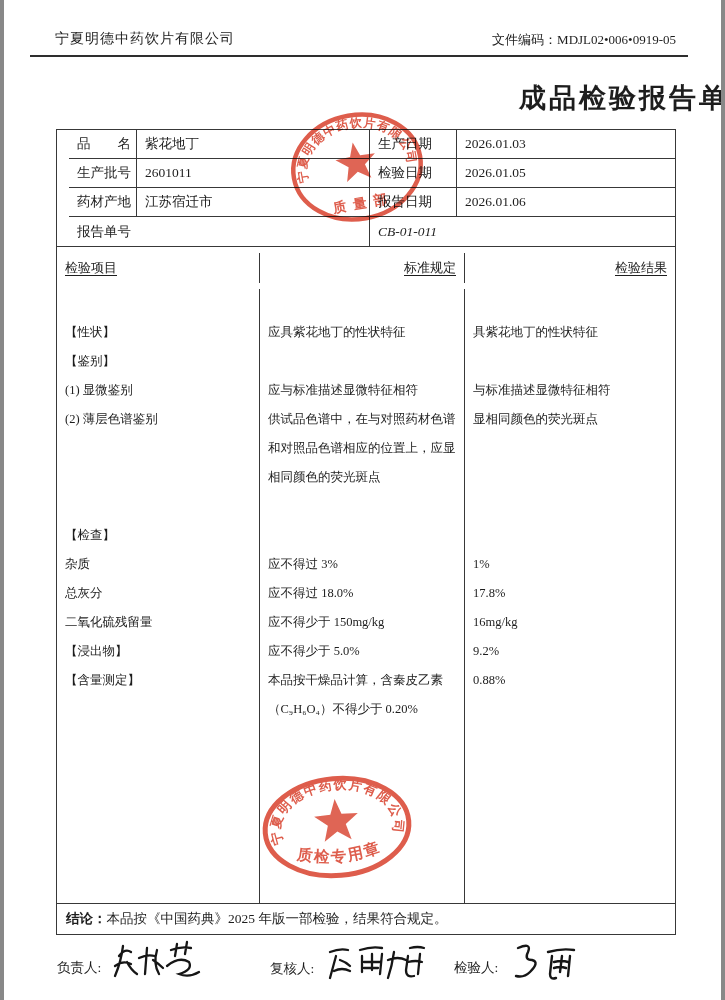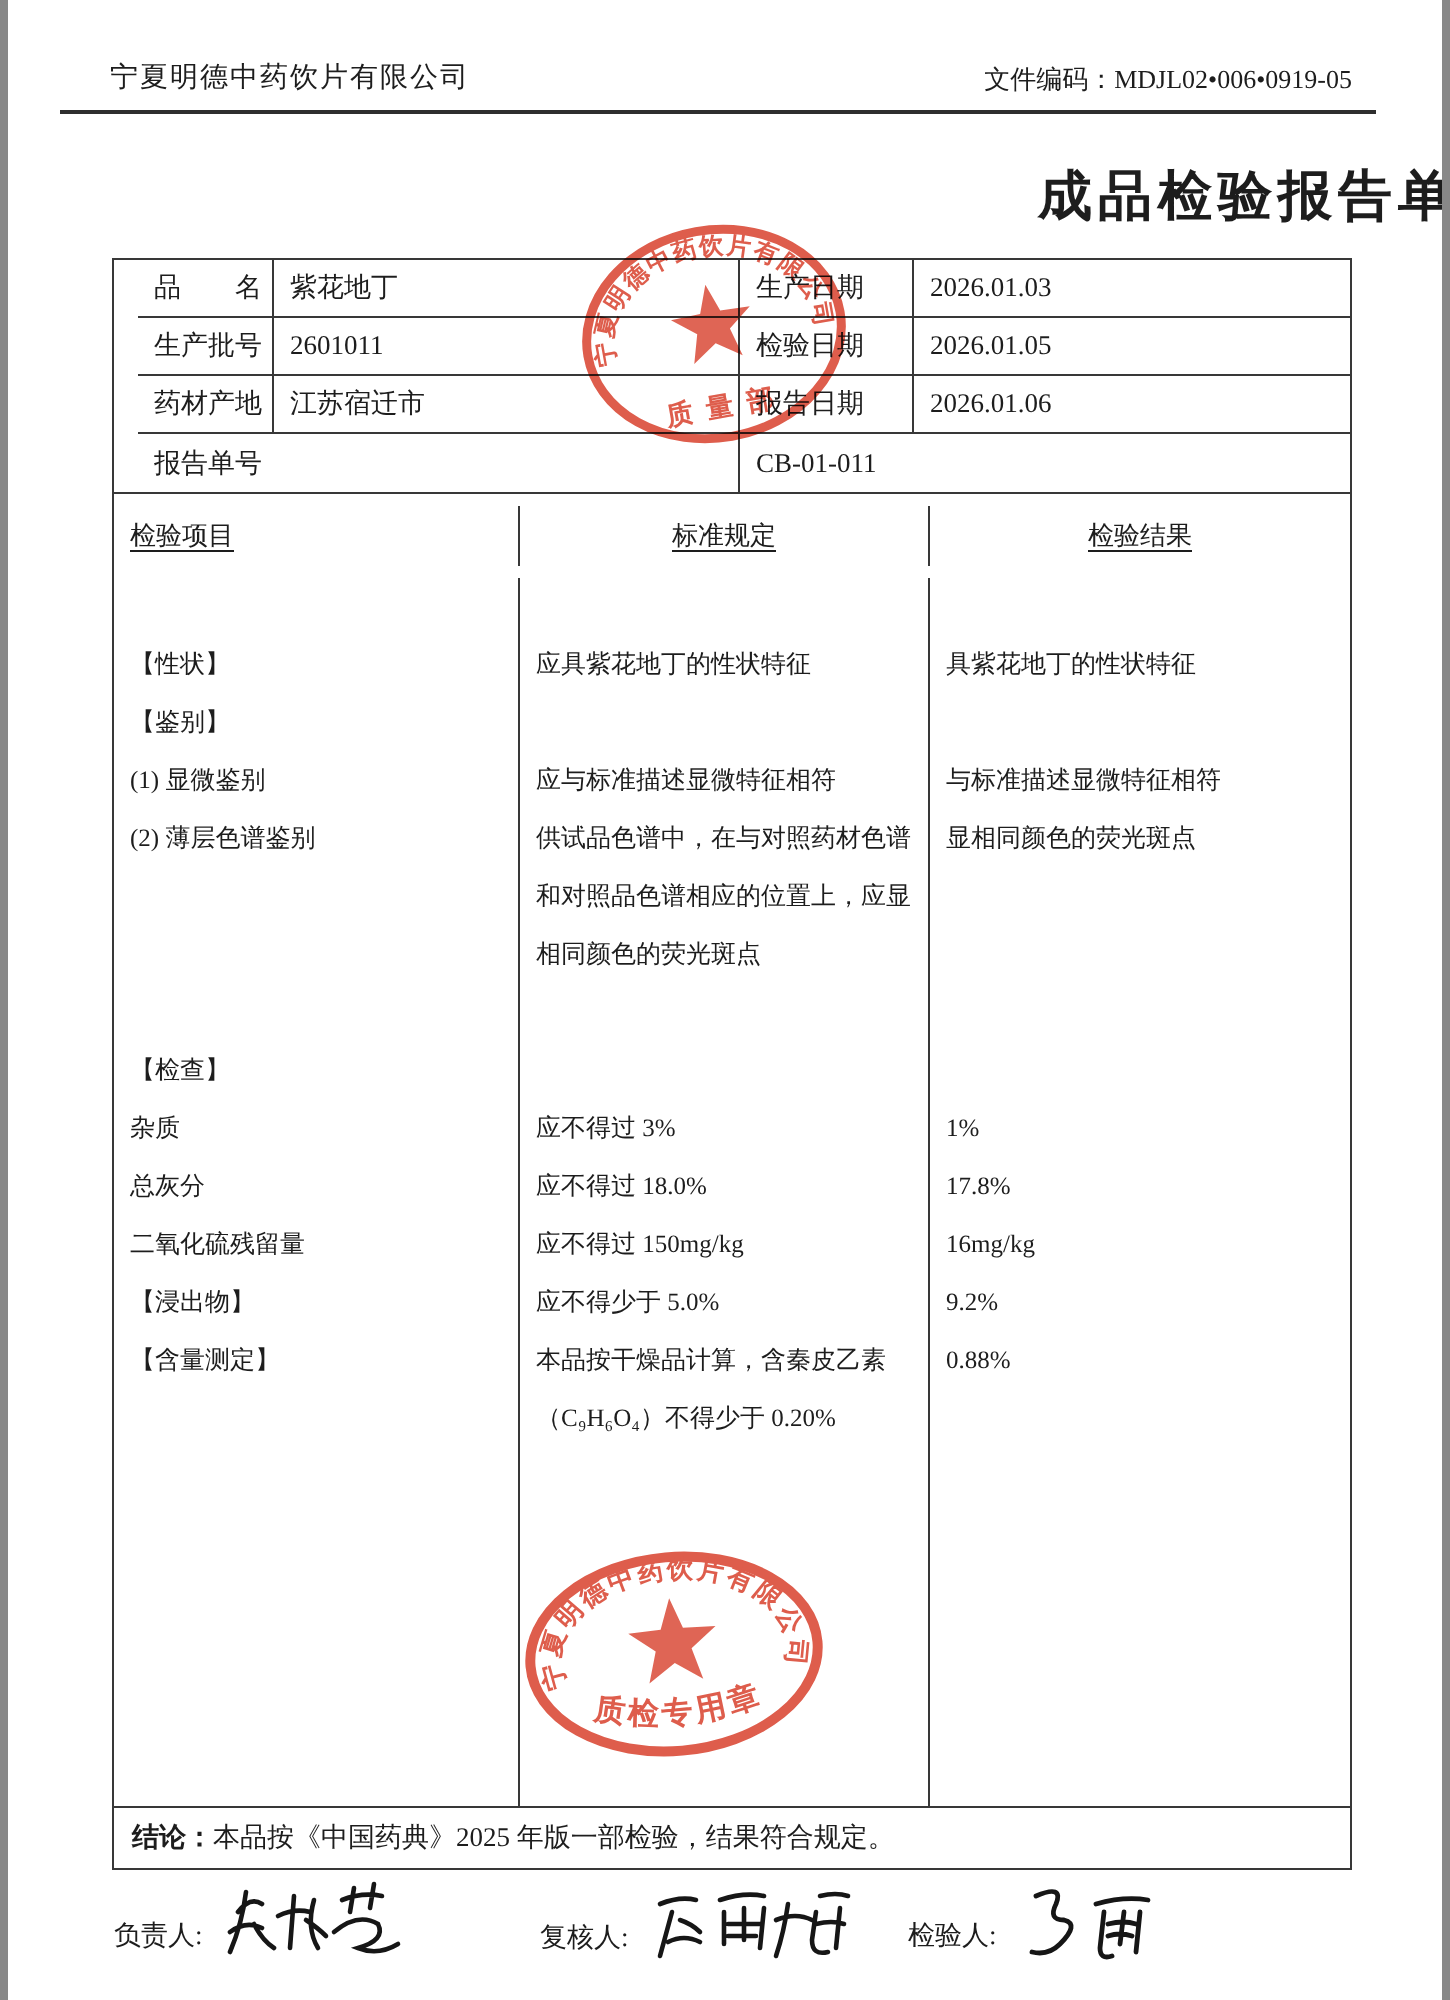--- a/index.html
+++ b/index.html
@@ -17,29 +17,29 @@
     font-size:27px;font-weight:bold;letter-spacing:3px;}
   
   .tbl{position:absolute;left:52px;width:620px;box-sizing:border-box;border:1.6px solid #383838;}
   .info-tbl{top:129px;height:118px;display:flex;flex-direction:column;padding-left:12px;}
   .info-row{flex:1;display:flex;border-bottom:1.4px solid #383838;}
   .info-row:last-child{border-bottom:none;}
   .cell{box-sizing:border-box;display:flex;align-items:center;padding:0 8px;
     font-size:13.5px;white-space:nowrap;overflow:hidden;}
   .br{border-right:1.4px solid #383838;}
   .w-l1{width:68px;}.w-v1{width:233px;}.w-l2{width:87px;}.w-v2{flex:1;}
-  .w-rn1{width:301px;}.w-rn2{flex:1;}
+  .w-rn1{width:301px;}.w-rn2{flex:1;font-style:italic;}
   
   .main-tbl{top:245.5px;height:689px;display:flex;flex-direction:column;}
   .trow{display:flex;min-height:29px;line-height:29px;}
   .c1{width:203px;}.c2{width:205px;}.c3{flex:1;}
   .c1,.c2,.c3{box-sizing:border-box;padding:0 8px;font-size:12.5px;}
   .c1,.c2{border-right:1.4px solid #383838;}
   .head-row{height:42px;align-items:center;}
-  .head-row .c2,.head-row .c3{text-align:center;}
+  .head-row .c2,.head-row .c3{text-align:right;}
   .head-row span{text-decoration:underline;text-underline-offset:3px;font-size:13px;}
   .body-pad{height:10px;display:flex;}
   .body-pad .c1,.body-pad .c2{height:100%;}
   .filler{flex:1;display:flex;}
   .concl-row{height:30px;border-top:1.6px solid #383838;display:flex;align-items:center;
     padding:0 9px;font-size:13.5px;white-space:nowrap;}
   .concl-row b{font-weight:bold;}
   
   .stamp{position:absolute;mix-blend-mode:multiply;opacity:.85;}
   .stamp-top{left:283px;top:108px;transform:rotate(-10deg);}
@@ -140,21 +140,21 @@
           <div class="c2">应不得过 3%</div>
           <div class="c3">1%</div>
         </div>
         <div class="trow">
           <div class="c1">总灰分</div>
           <div class="c2">应不得过 18.0%</div>
           <div class="c3">17.8%</div>
         </div>
         <div class="trow">
           <div class="c1">二氧化硫残留量</div>
-          <div class="c2">应不得过 150mg/kg</div>
+          <div class="c2">应不得少于 150mg/kg</div>
           <div class="c3">16mg/kg</div>
         </div>
         <div class="trow">
           <div class="c1">【浸出物】</div>
           <div class="c2">应不得少于 5.0%</div>
           <div class="c3">9.2%</div>
         </div>
         <div class="trow">
           <div class="c1">【含量测定】</div>
           <div class="c2">本品按干燥品计算，含秦皮乙素（C₉H₆O₄）不得少于 0.20%</div>

